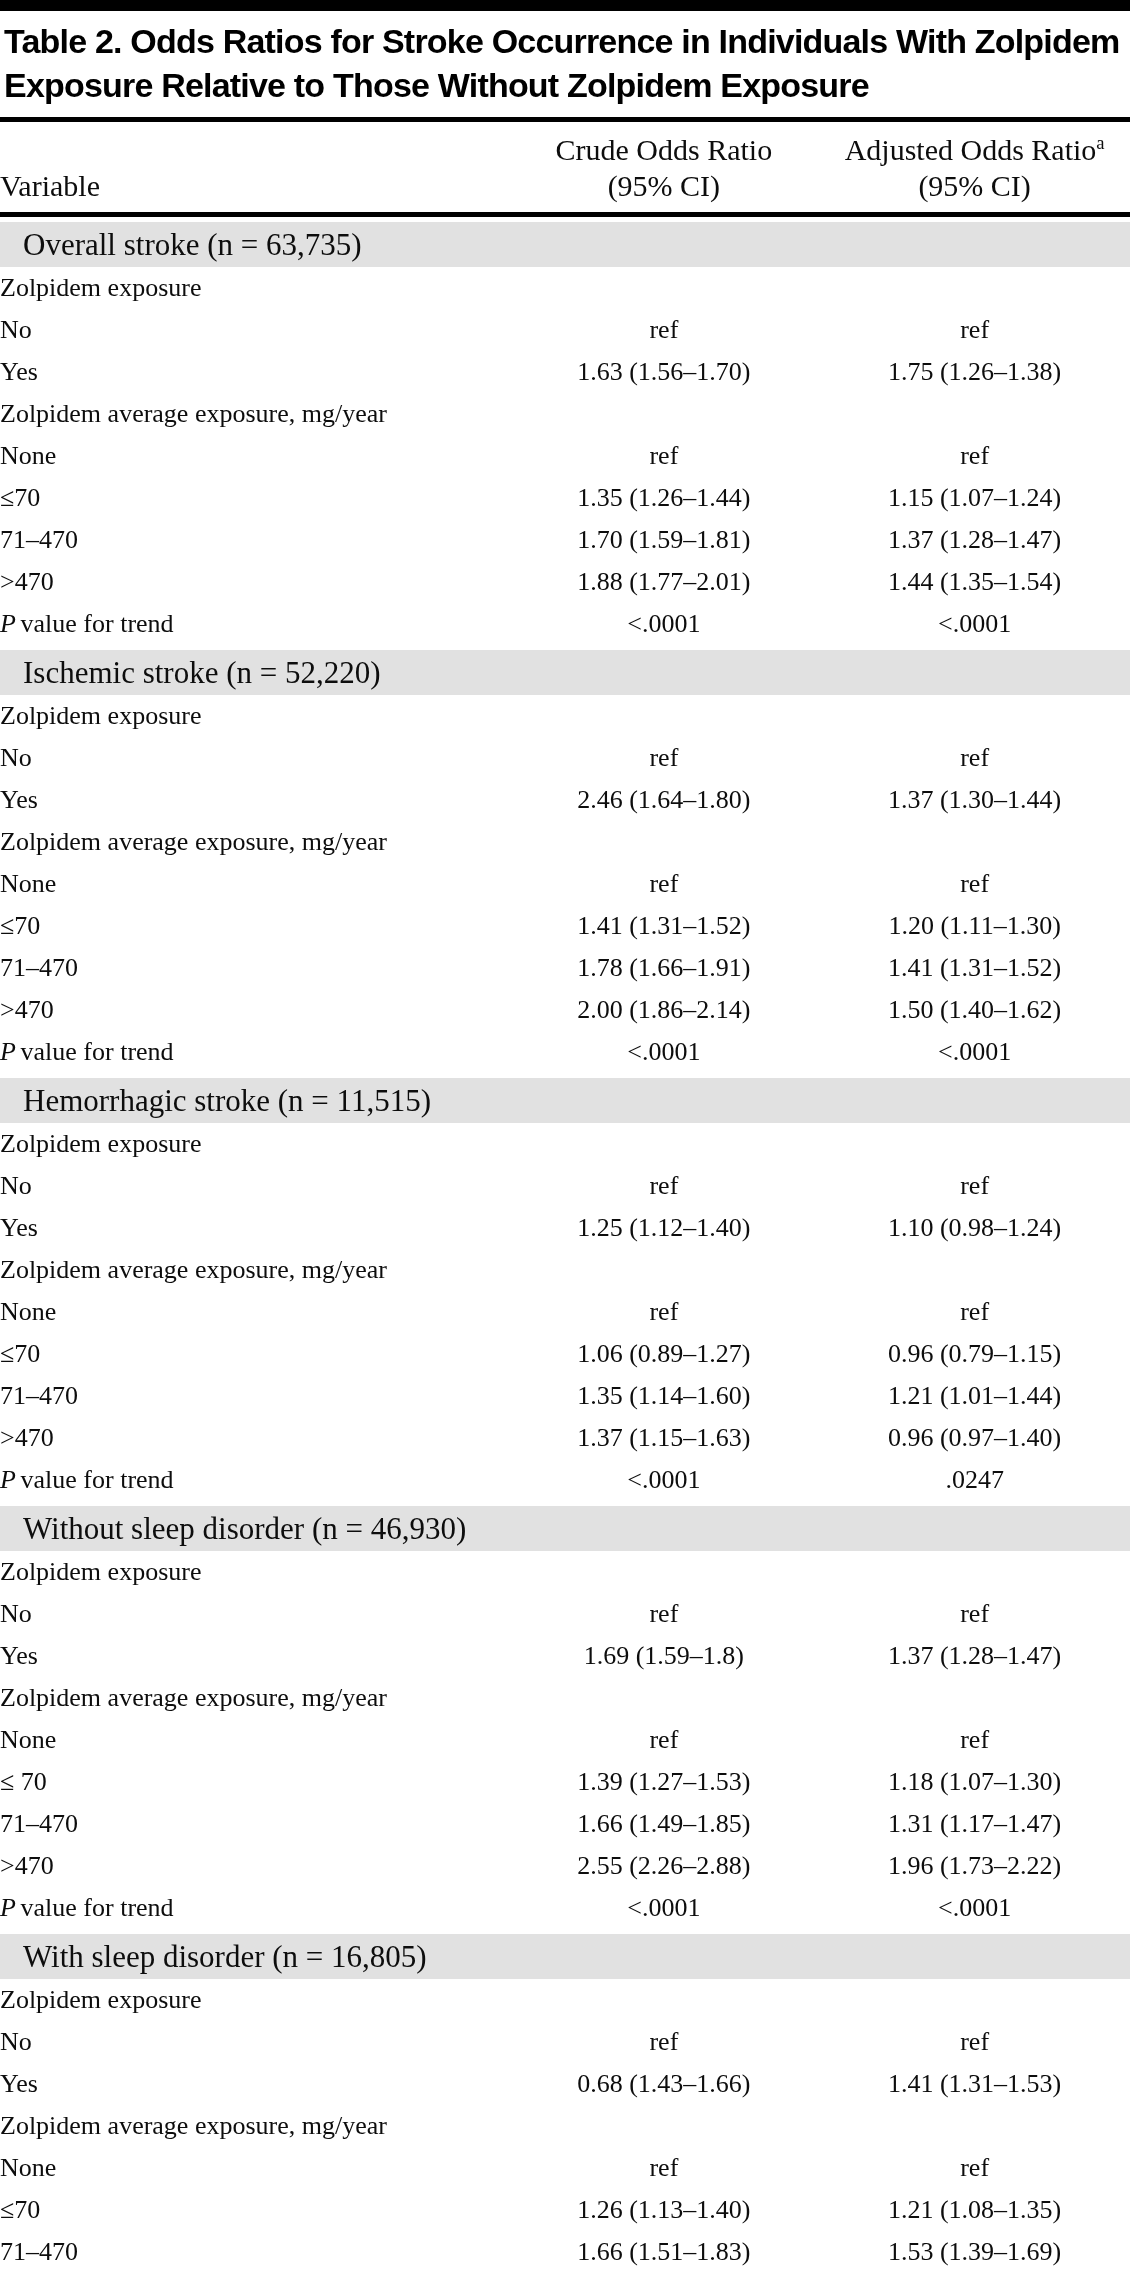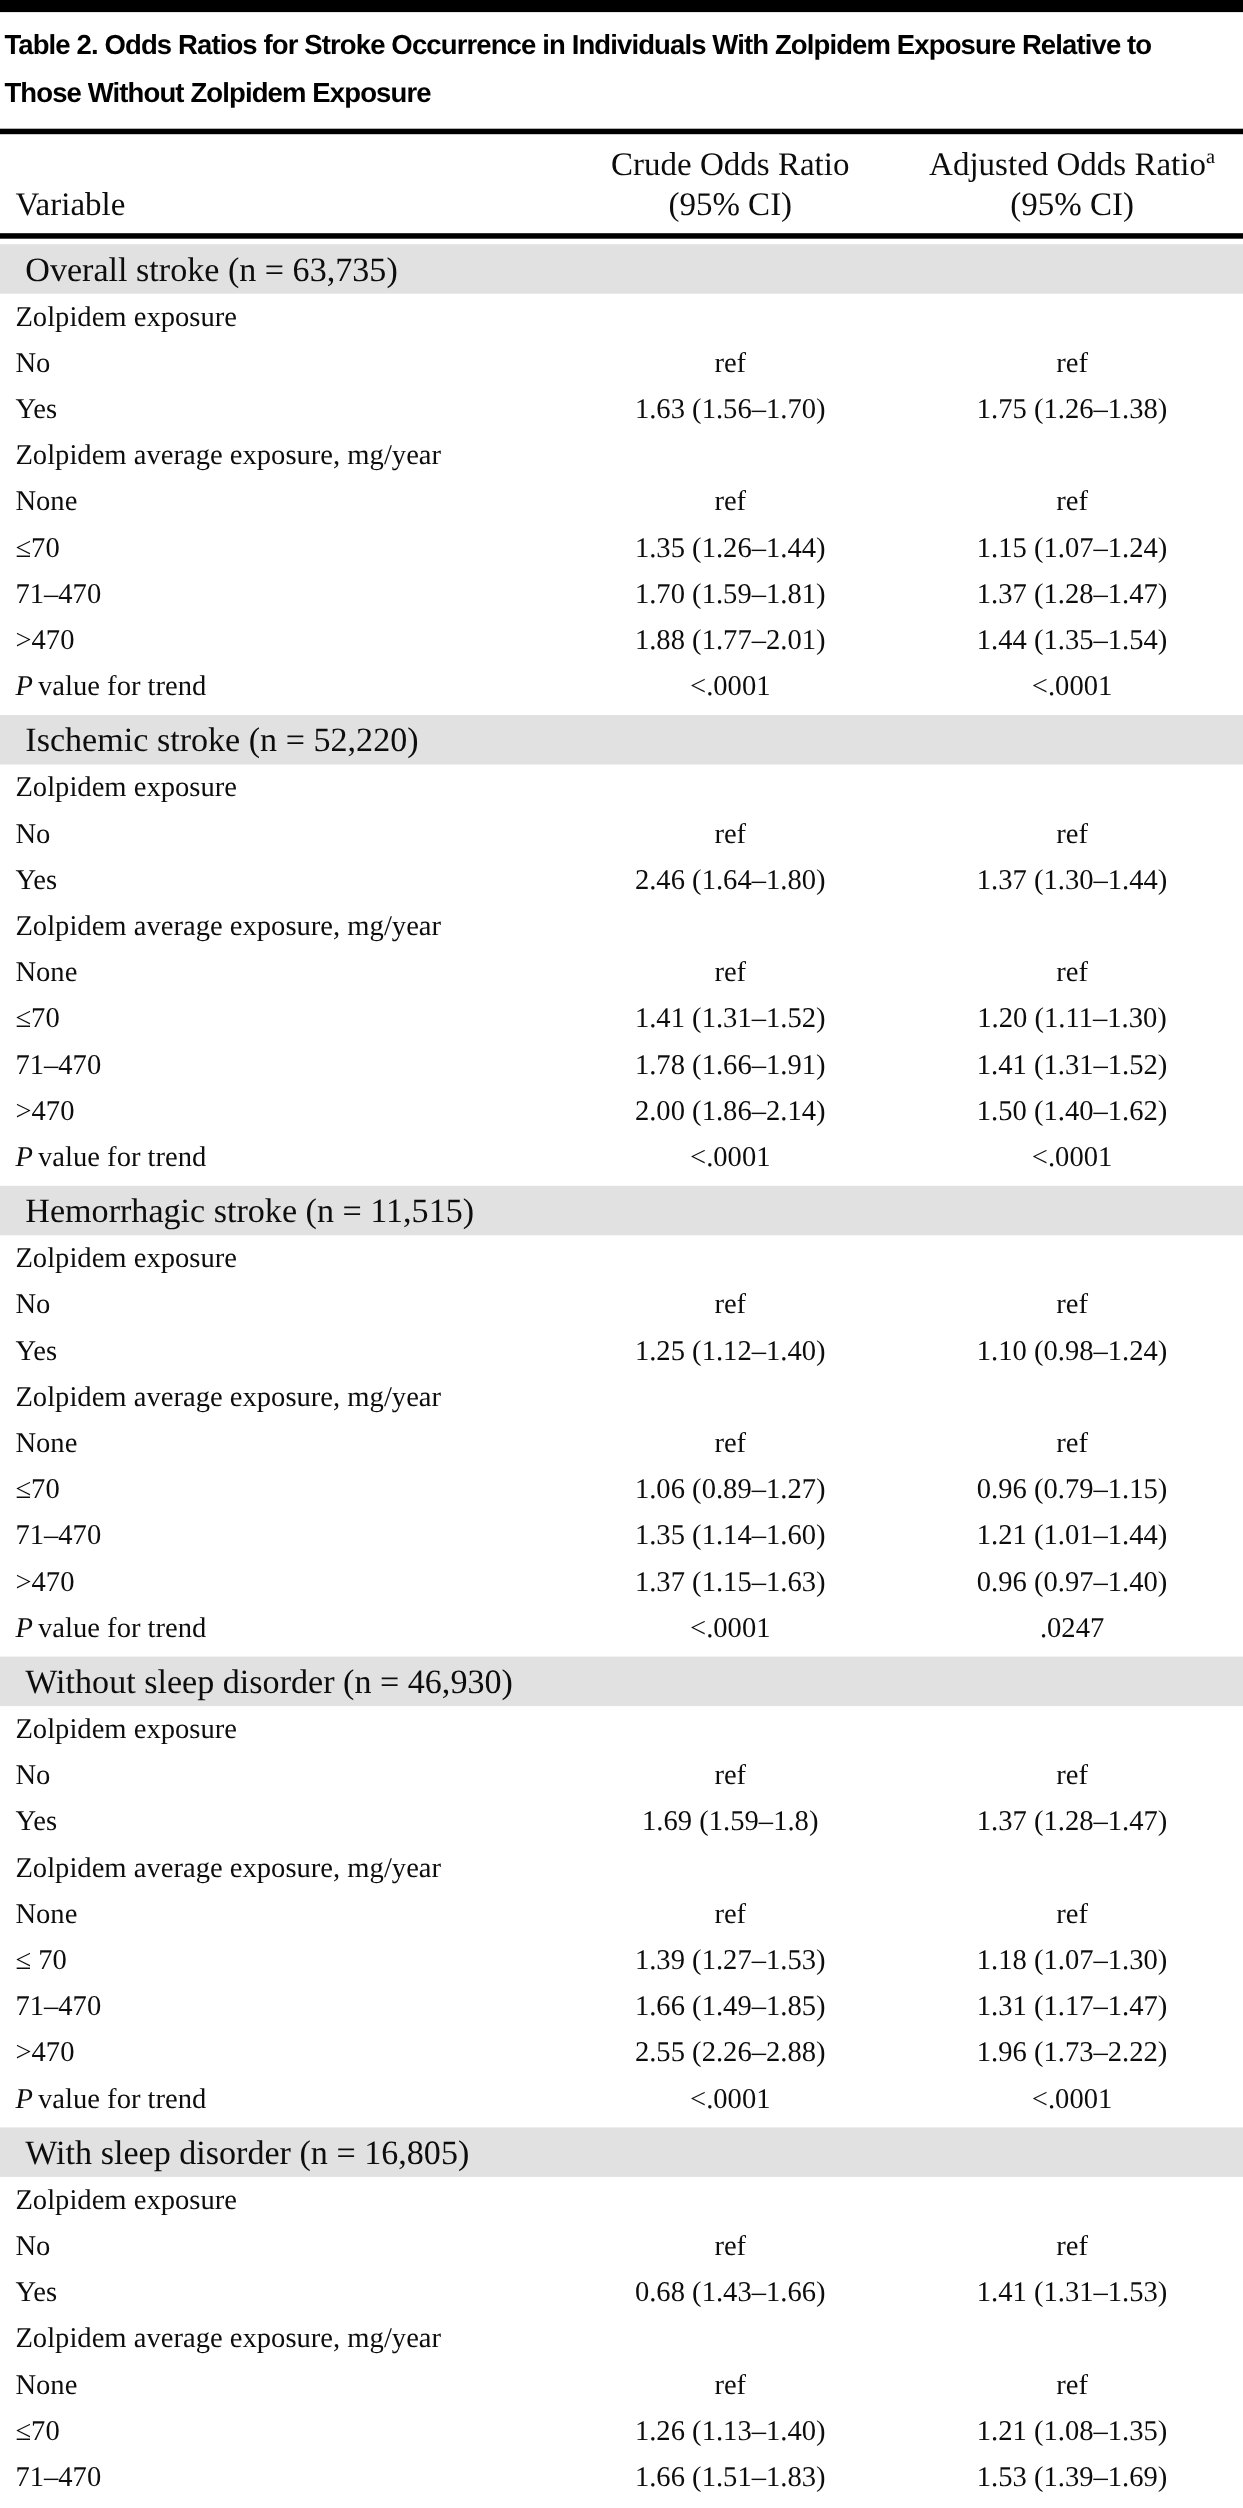--- a/index.html
+++ b/index.html
@@ -10,35 +10,35 @@
     box-sizing:border-box;
   }
   *,*:before,*:after { box-sizing:border-box; }
 
   .rule-heavy { height:11px; background:#000; }
   .rule-mid   { height:5px;  background:#000; }
 
   .title {
     font-family:"Liberation Sans","DejaVu Sans",sans-serif;
     font-weight:bold;
-    font-size:25px;
+    font-size:34px;
     line-height:44px;
     letter-spacing:-0.8px;
     padding:8px 8px 10px 4px;
     color:#000;
   }
 
   .thead {
     display:flex;
     align-items:flex-end;
     font-size:30px;
     line-height:36px;
     padding:10px 0 8px 0;
   }
-  .cell.var { width:45%; padding-left:14px; }
+  .cell.var { width:45%; padding-left:0; }
   .cell.val { width:27.5%; text-align:center; }
   .head-val { text-align:center; }
   sup { font-size:0.62em; line-height:0; }
 
   #sections { }
   .section-band {
     background:#e1e1e1;
     height:45px;
     line-height:45px;
     font-size:31px;

